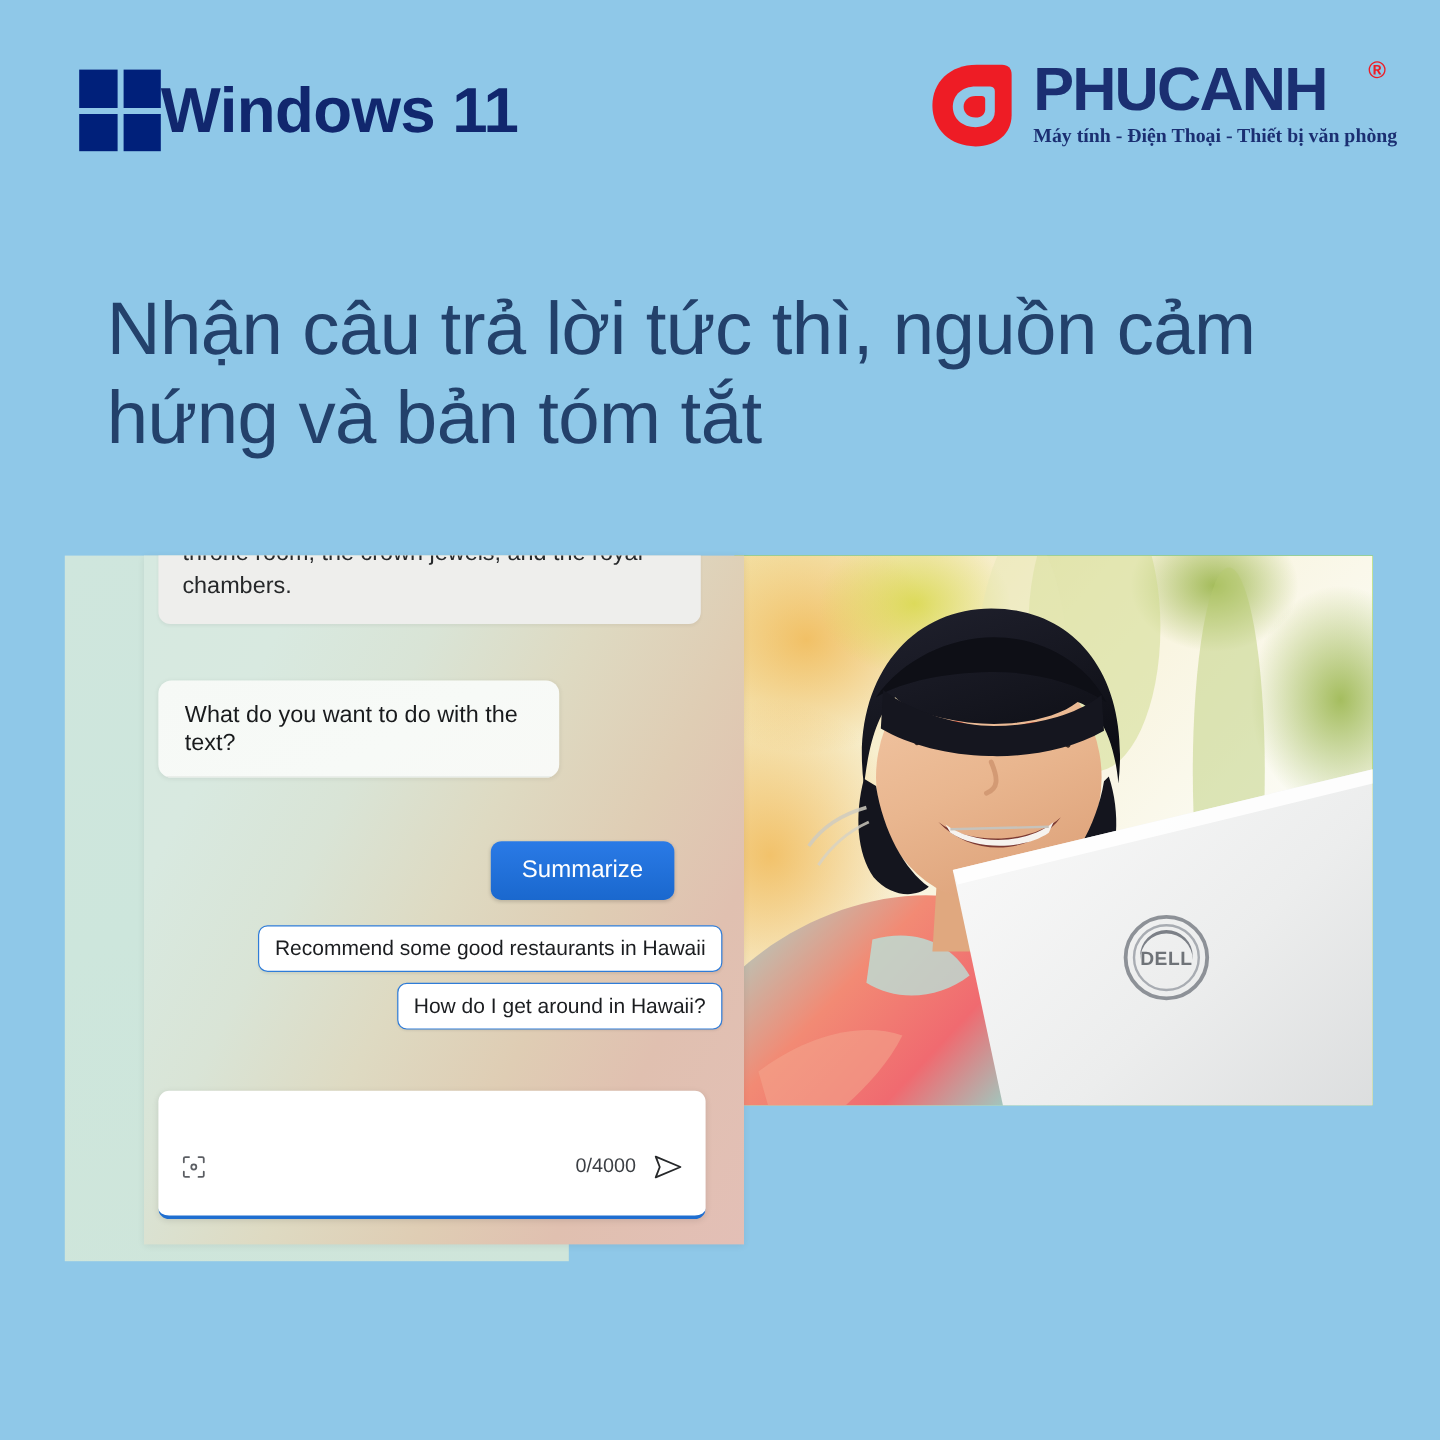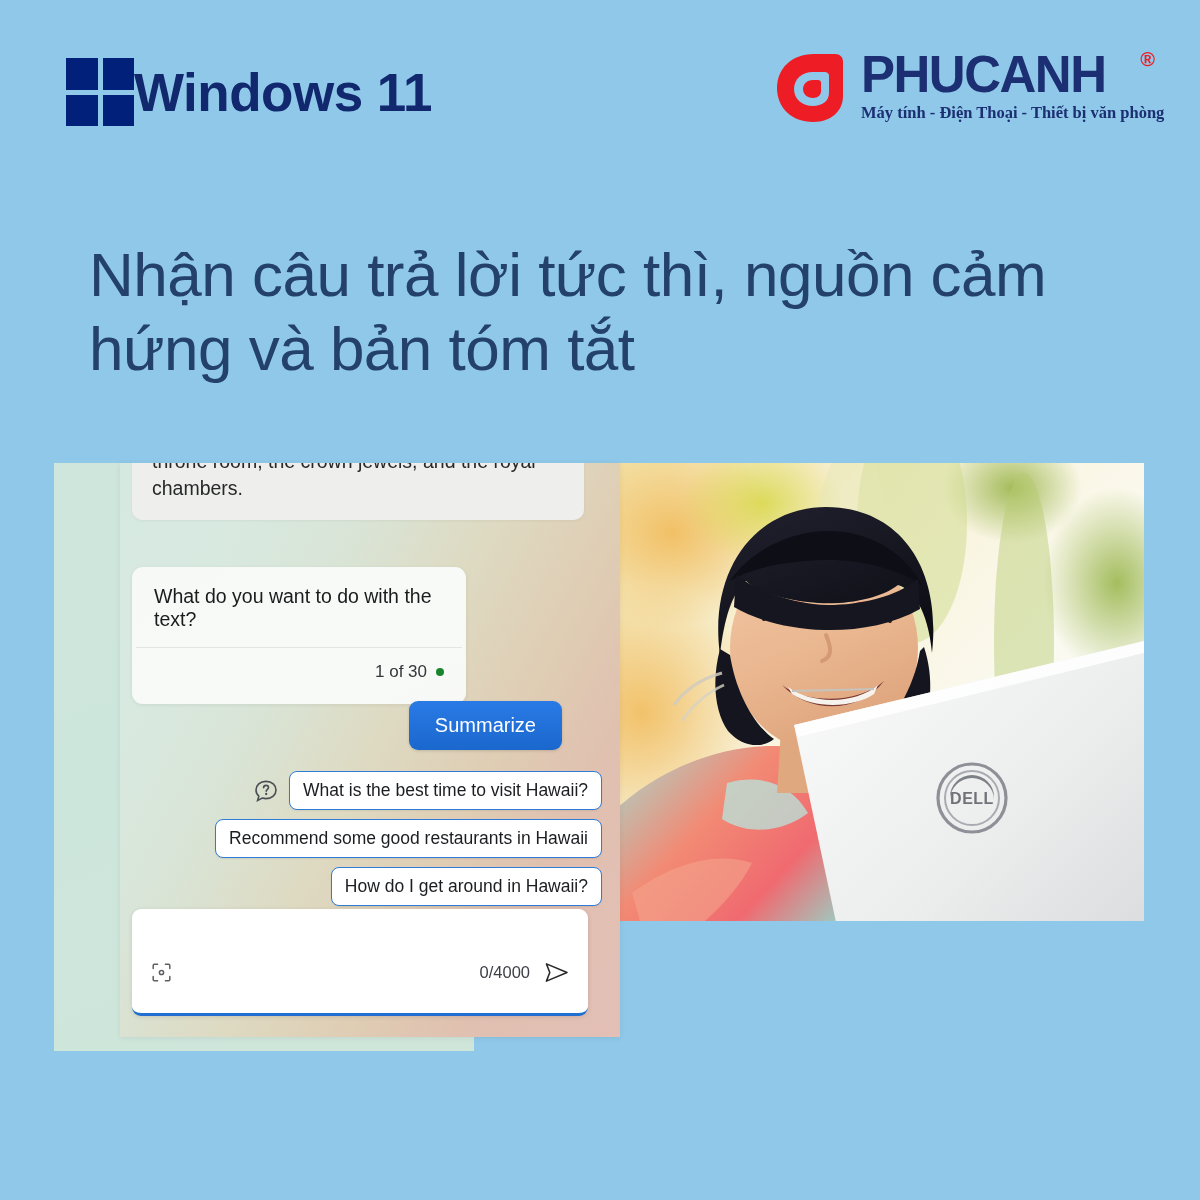--- a/index.html
+++ b/index.html
@@ -472,43 +472,26 @@
   <div class="chat-backing"></div>
 
   <div class="chat-panel">
     <div class="chat-inner">
 
       <div class="bubble-ai">palace in the U.S., where you can see the throne room, the crown jewels, and the royal chambers.</div>
 
       <div class="card-prompt">
         <div class="card-prompt-q">What do you want to do with the text?</div>
         <div class="card-prompt-divider"></div>
-        <div class="card-prompt-foot">
-          <span>1 of 30</span>
-          <span class="status-dot"></span>
-        </div>
       </div>
 
       <button class="summarize-btn">Summarize</button>
 
       <div class="chips">
 
-        <div class="chip-row">
-          <span class="qmark-icon">
-            <svg viewBox="0 0 26 26" width="26" height="26" aria-hidden="true">
-              <path d="M13 3.4 C19 3.4 23 7.2 23 12 C23 16.8 19 20.6 13 20.6
-                       C11.6 20.6 10.3 20.4 9.2 20.1 L4.6 22.4 L5.8 18.2
-                       C4 16.6 3 14.4 3 12 C3 7.2 7 3.4 13 3.4 Z" fill="none" stroke="#4a4d52" stroke-width="1.6"></path>
-              <path d="M10.6 9.8 C10.6 8.3 11.7 7.4 13.1 7.4 C14.5 7.4 15.5 8.3 15.5 9.6
-                       C15.5 11.2 13.2 11.5 13.2 13.3" fill="none" stroke="#4a4d52" stroke-width="1.6" stroke-linecap="round"></path>
-              <circle cx="13.2" cy="16" r="1.15" fill="#4a4d52"></circle>
-            </svg>
-          </span>
-          <span class="chip">What is the best time to visit Hawaii?</span>
-        </div>
 
         <div class="chip-row">
           <span class="chip">Recommend some good restaurants in Hawaii</span>
         </div>
 
         <div class="chip-row">
           <span class="chip">How do I get around in Hawaii?</span>
         </div>
       </div>
 

